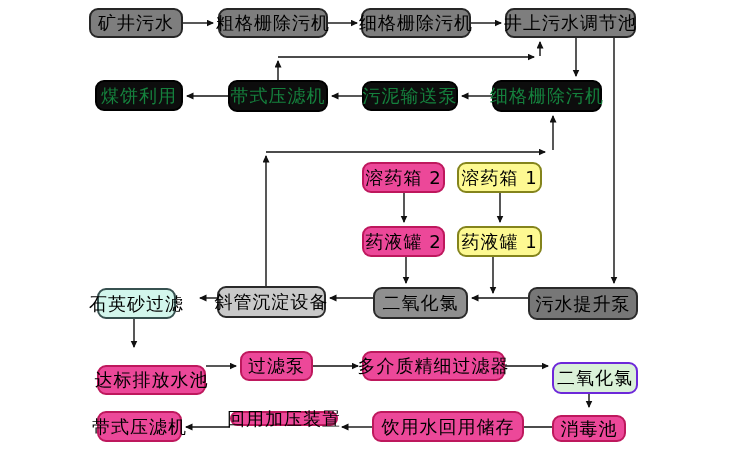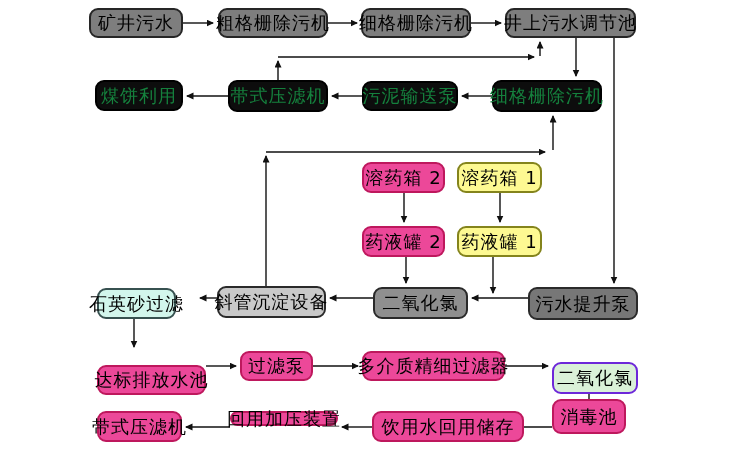--- a/index.html
+++ b/index.html
@@ -97,15 +97,15 @@
   <div class="node c-graydark" style="left:528px;top:287px;width:110px;height:33px">污水提升泵</div>
 
   <div class="node c-cyan" style="left:97px;top:365px;width:109px;height:30px">达标排放水池</div>
   <div class="node c-cyan" style="left:240px;top:351px;width:73px;height:30px">过滤泵</div>
   <div class="node c-cyan" style="left:362px;top:351px;width:143px;height:30px">多介质精细过滤器</div>
   <div class="node c-green" style="left:552px;top:350px;width:86px;height:32px">二氧化氯</div>
 
   <div class="node c-cyan" style="left:97px;top:411px;width:85px;height:31px">带式压滤机</div>
   <div class="node c-cyan" style="left:230px;top:411px;width:108px;height:15px">回用加压装置</div>
   <div class="node c-cyan" style="left:372px;top:411px;width:152px;height:31px">饮用水回用储存</div>
-  <div class="node c-cyan" style="left:552px;top:399px;width:74px;height:35px">消毒池</div>
+  <div class="node c-cyan" style="left:552px;top:415px;width:74px;height:27px">消毒池</div>
 
 </div>
 
 </body></html>

